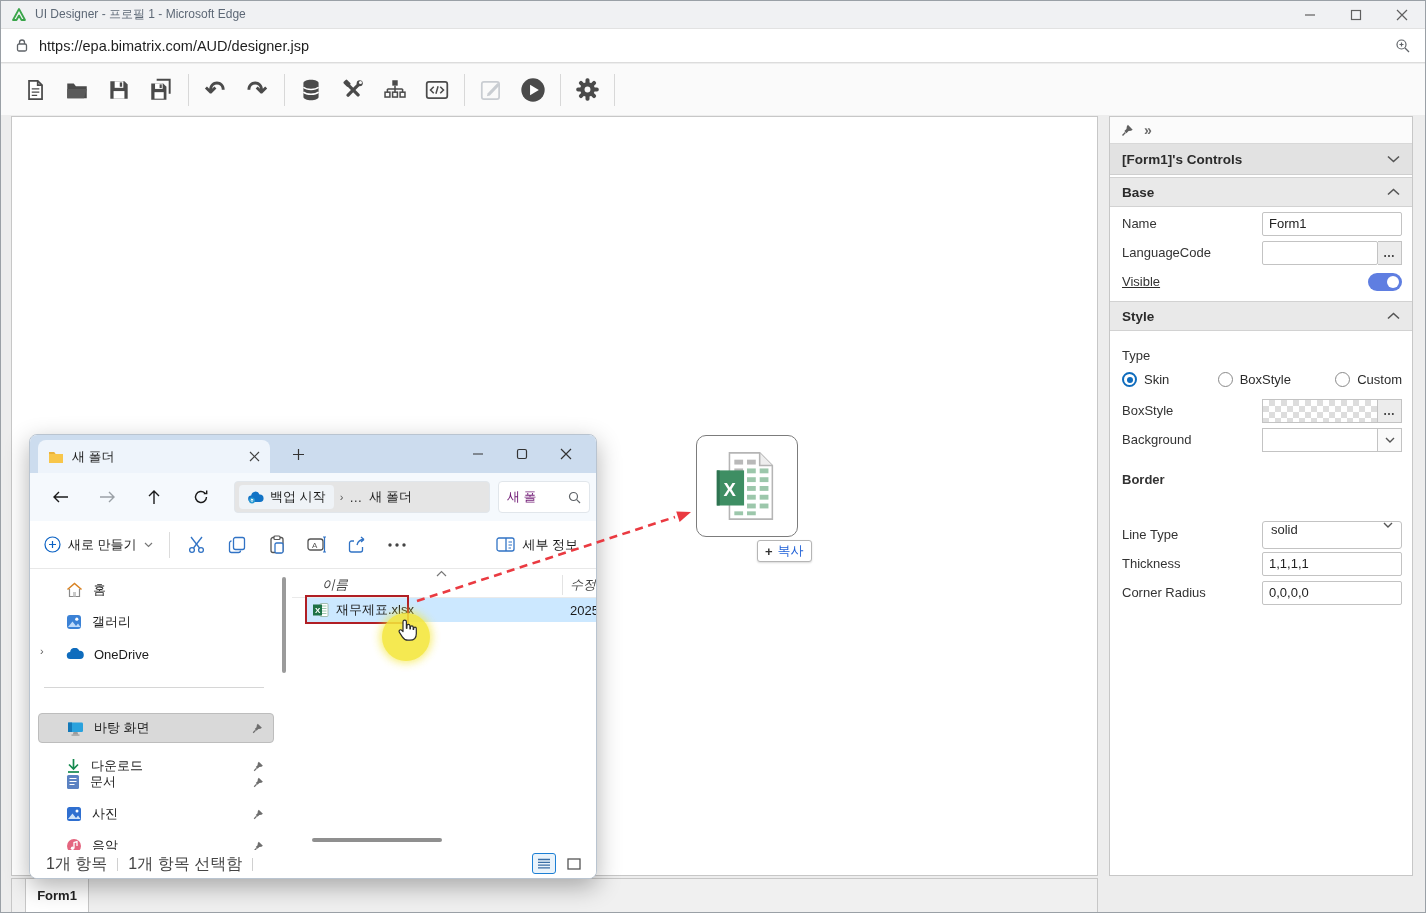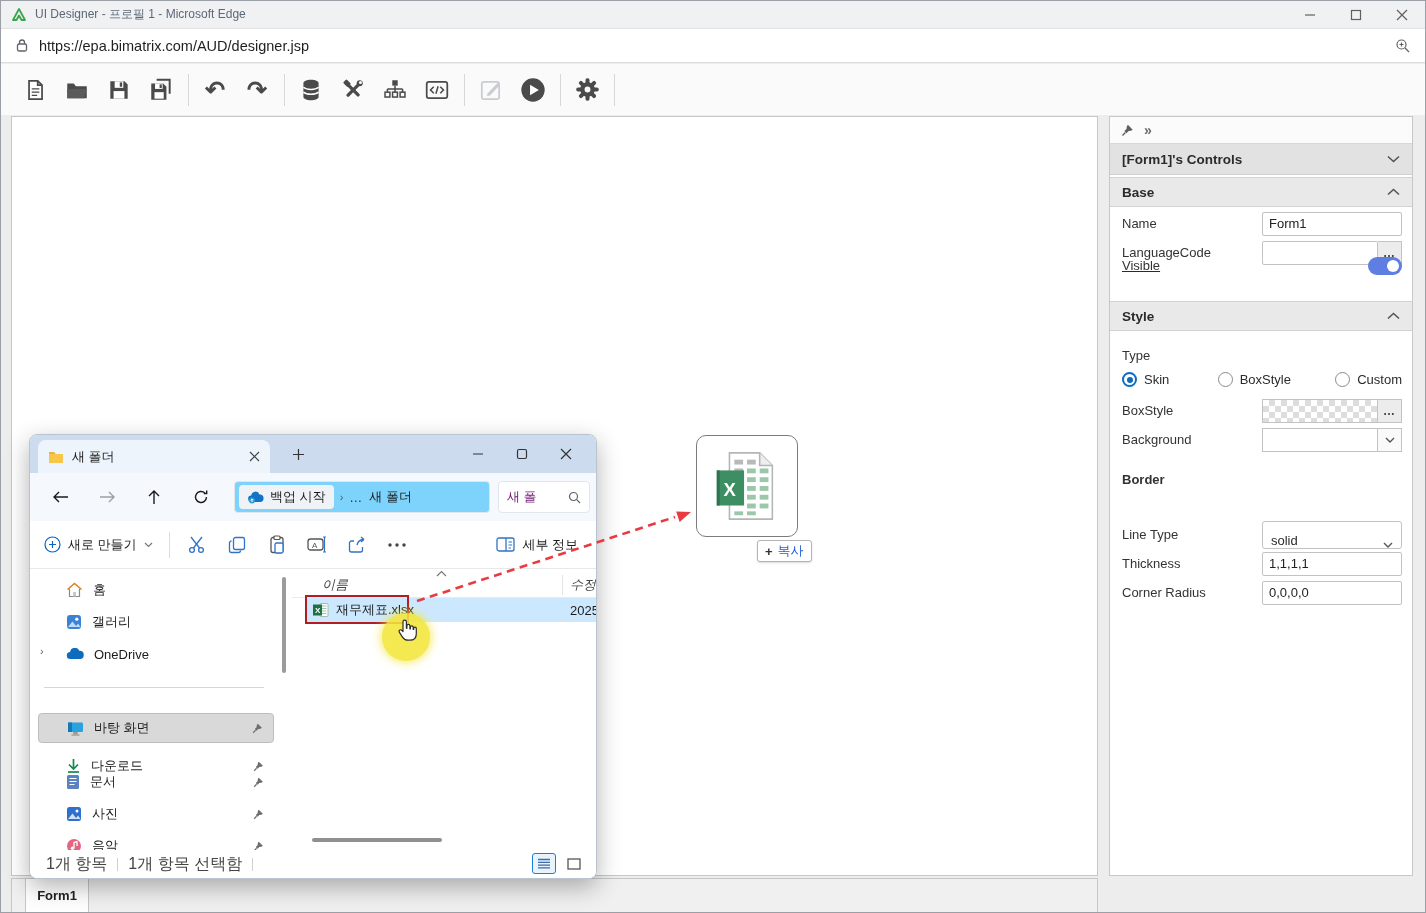--- a/index.html
+++ b/index.html
@@ -57,36 +57,36 @@
   .radlab { margin:0 0 0 7px; }
   .checker { flex:1; height:24px; border:1px solid #c3c3c3;
      background-image:linear-gradient(45deg,#ddd 25%,transparent 25%,transparent 75%,#ddd 75%),
                       linear-gradient(45deg,#ddd 25%,transparent 25%,transparent 75%,#ddd 75%);
      background-size:12px 12px; background-position:0 0,6px 6px; background-color:#fff; }
   .swatch { flex:1; height:24px; border:1px solid #c3c3c3; background:#fff; }
   .swatch.gray { background:#c4c4c4; box-shadow:inset 0 0 0 2px #fff; }
   .chevbtn { width:24px; height:24px; border:1px solid #c3c3c3; border-left:none; background:#fafafa;
              display:flex; align-items:center; justify-content:center; }
   .selectlike { flex:1; height:28px; border:1px solid #c3c3c3; border-radius:3px; background:#fff;
-                display:flex; align-items:flex-end; padding:0 8px; }
+                display:flex; align-items:flex-start; padding:0 8px; }
 
   
   .explorer { position:absolute; left:28px; top:433px; width:568px; height:445px; border-radius:8px;
               background:#fff; box-shadow:0 8px 24px rgba(0,0,0,.30); overflow:hidden; font-size:13px; color:#1b1b1b;
               border:1px solid #b9c4d0; }
   .ex-tabbar { position:absolute; left:0; top:0; right:0; height:38px; background:#ccdcee; }
   .ex-tab { position:absolute; left:8px; top:5px; width:232px; height:33px; background:#eef4fb;
             border-radius:8px 8px 0 0; display:flex; align-items:center; padding:0 10px; gap:8px; }
   .ex-tab .ttl { flex:1; font-size:13px; }
   .ex-winctl { position:absolute; right:8px; top:0; height:38px; display:flex; align-items:center; }
   .ex-winctl .wc { width:44px; height:34px; display:flex; align-items:center; justify-content:center; color:#333; }
   .ex-nav { position:absolute; left:0; top:38px; right:0; height:48px; background:#f5f9fd; display:flex; align-items:center; }
   .navbtn { width:34px; height:34px; display:flex; align-items:center; justify-content:center; margin-left:13px; font-size:17px; color:#1b1b1b; }
   .navbtn.dim { color:#9aa0a6; }
-  .addr { position:absolute; left:204px; top:8px; width:256px; height:32px; background:#7dd3fc; border:1px solid #e1e6eb;
+  .addr { position:absolute; left:204px; top:8px; width:256px; height:32px; background:#e5e5e5; border:1px solid #e1e6eb;
           border-radius:4px; display:flex; align-items:center; padding:0 4px; gap:6px; }
   .backup-pill { display:flex; align-items:center; gap:6px; background:#eff3f7; border-radius:4px; height:24px; padding:0 8px; }
   .searchbox { position:absolute; left:468px; top:8px; width:92px; height:32px; background:#fff; border:1px solid #e1e6eb;
                border-radius:4px; display:flex; align-items:center; padding:0 8px; color:#701a75; }
   .ex-cmd { position:absolute; left:0; top:86px; right:0; height:48px; background:#fff; border-bottom:1px solid #e8e8e8;
             display:flex; align-items:center; }
   .cmd-new { display:flex; align-items:center; gap:7px; margin-left:14px; }
   .cmd-ic { width:40px; height:36px; display:flex; align-items:center; justify-content:center; }
   .cmd-sep { width:1px; height:26px; background:#dcdcdc; margin:0 7px; }
   .cmd-details { position:absolute; right:18px; display:flex; align-items:center; gap:7px; }
@@ -313,21 +313,21 @@
         <input class="tinput" value="Form1" style="">
       </span>
   </div>
   <div class="prow" style="top:121px;">
     <span class="lab">LanguageCode</span>
     <span class="ctl">
         <input class="tinput" style="width: 116px;" value="">
         <span class="dotbtn">…</span>
       </span>
   </div>
-  <div class="prow" style="top:134px;text-decoration:underline;">
+  <div class="prow" style="top:150px;text-decoration:underline;">
     <span class="lab">Visible</span>
     <span class="ctl">
         <span class="toggle">
           <span class="knob"></span>
         </span>
       </span>
   </div>
 
   <div class="sechead" style="top:184px;">
     <span>Style</span>

